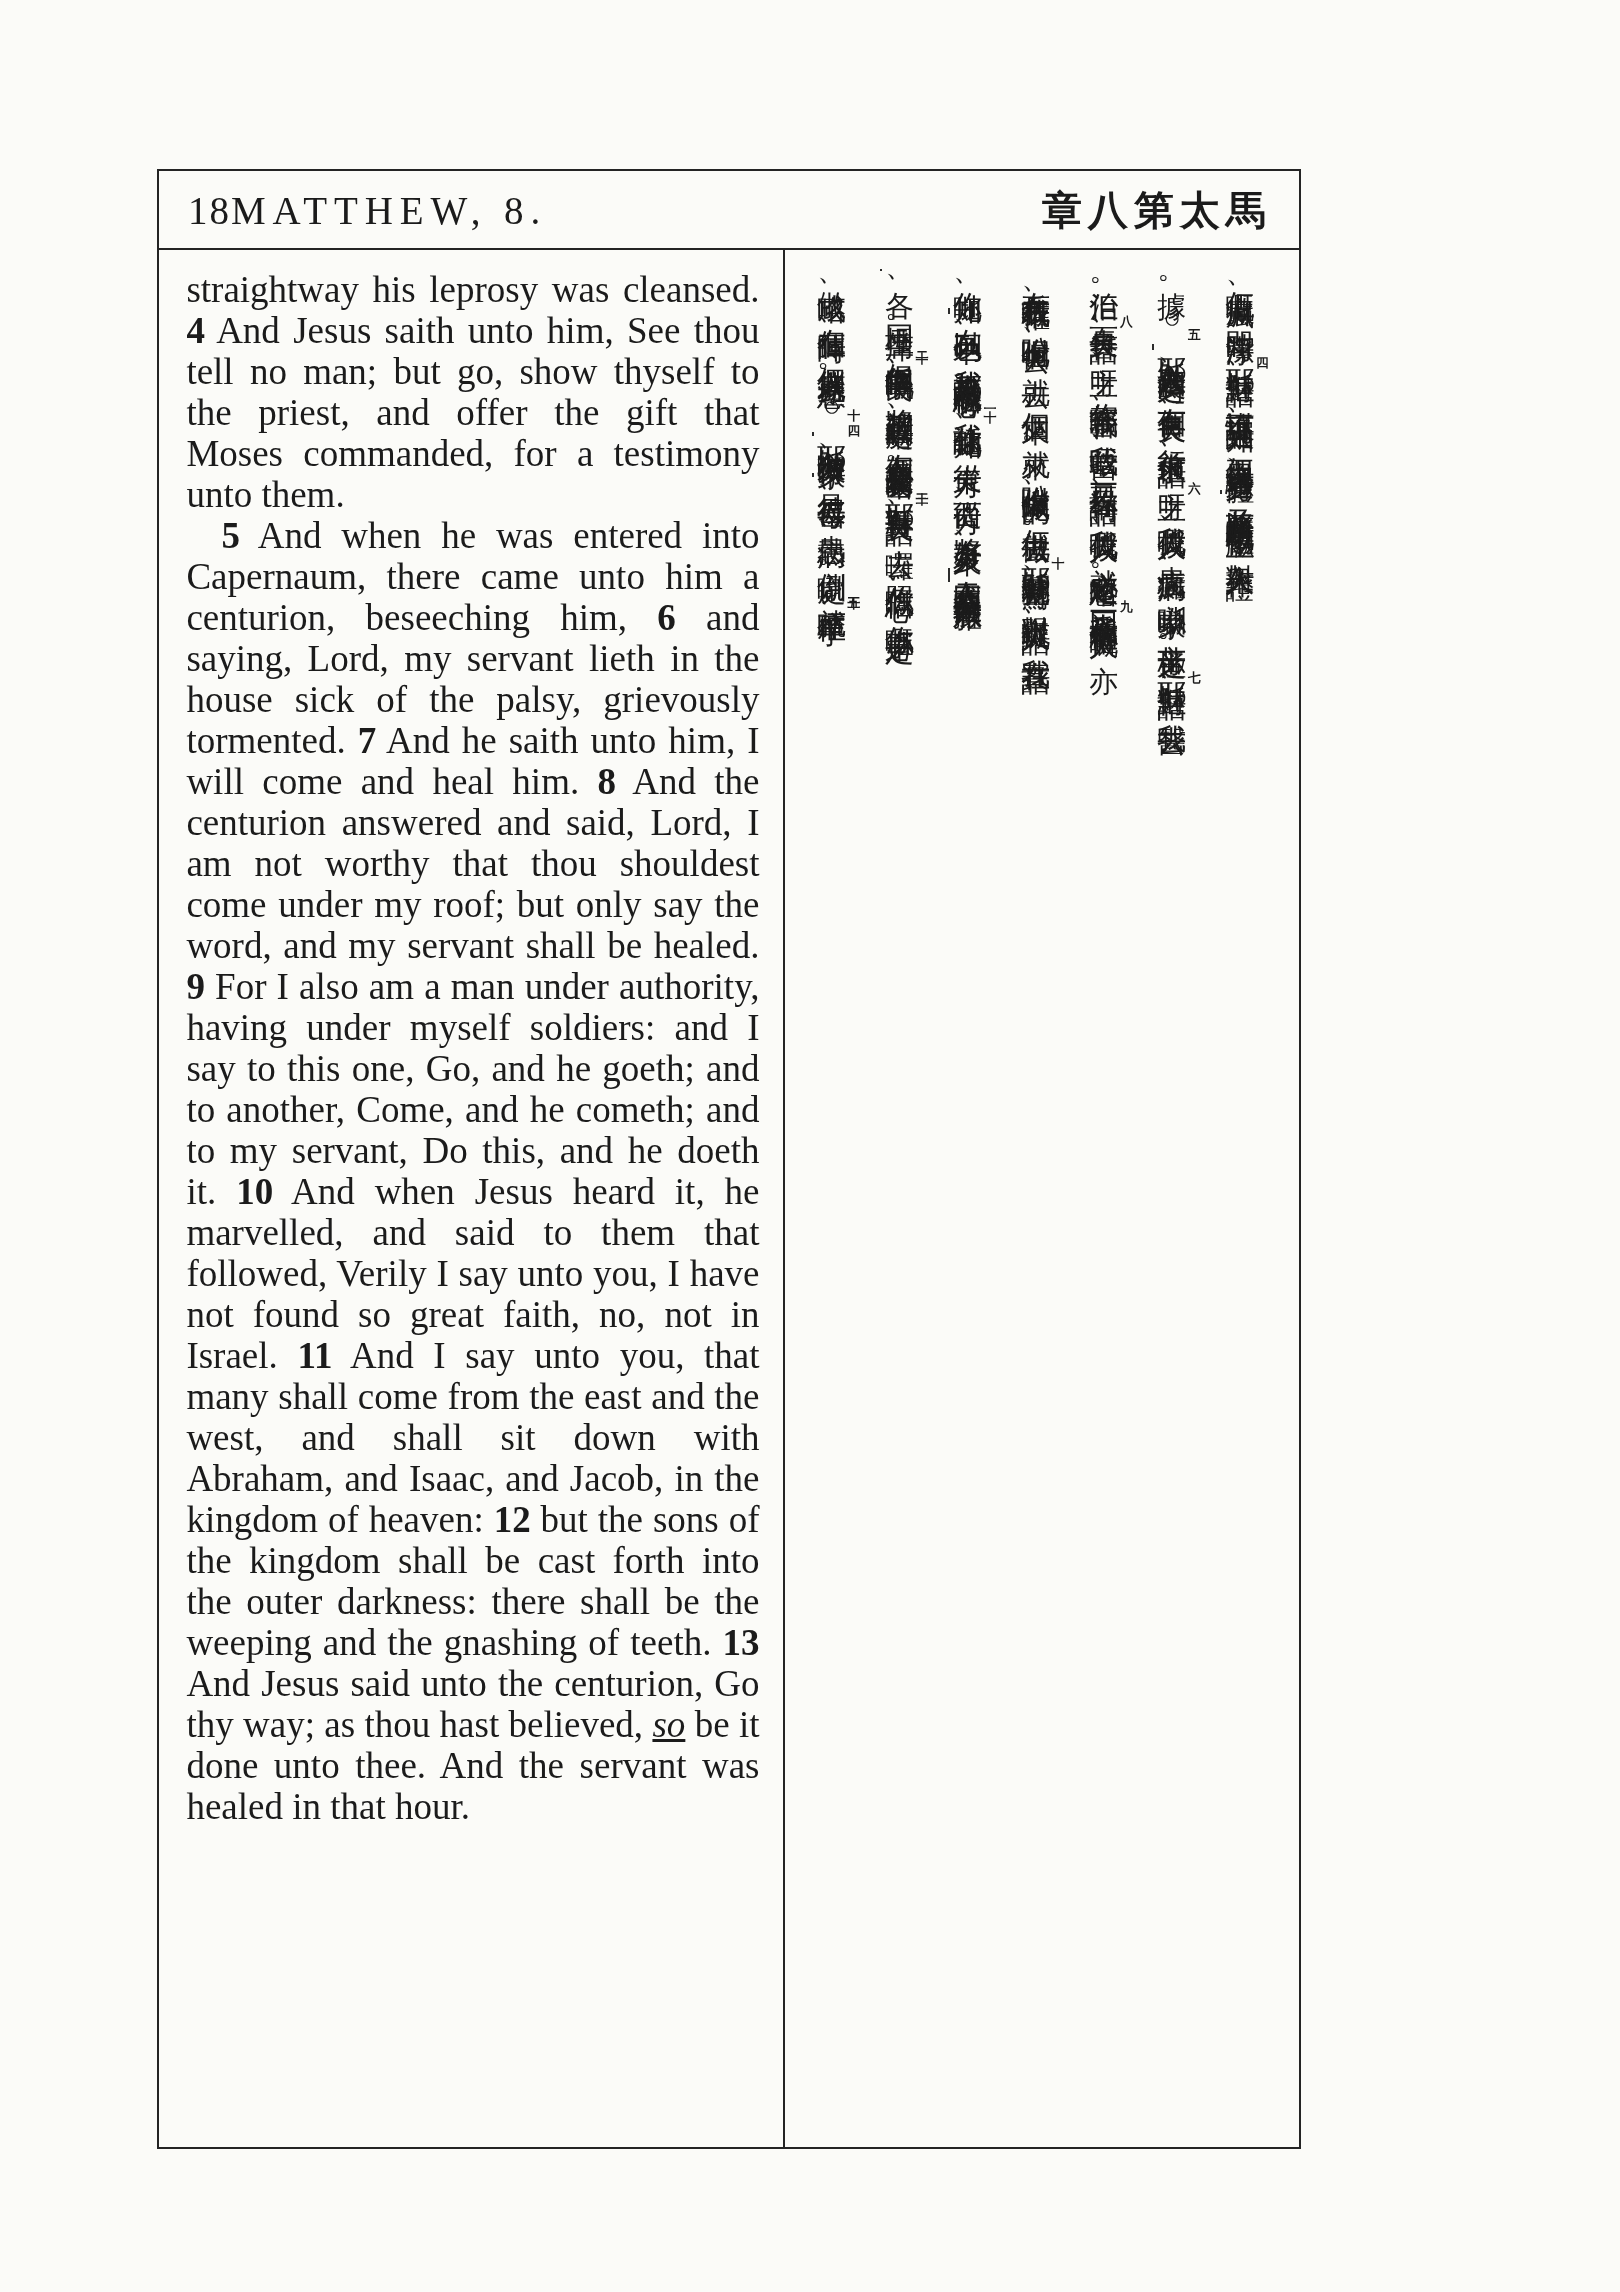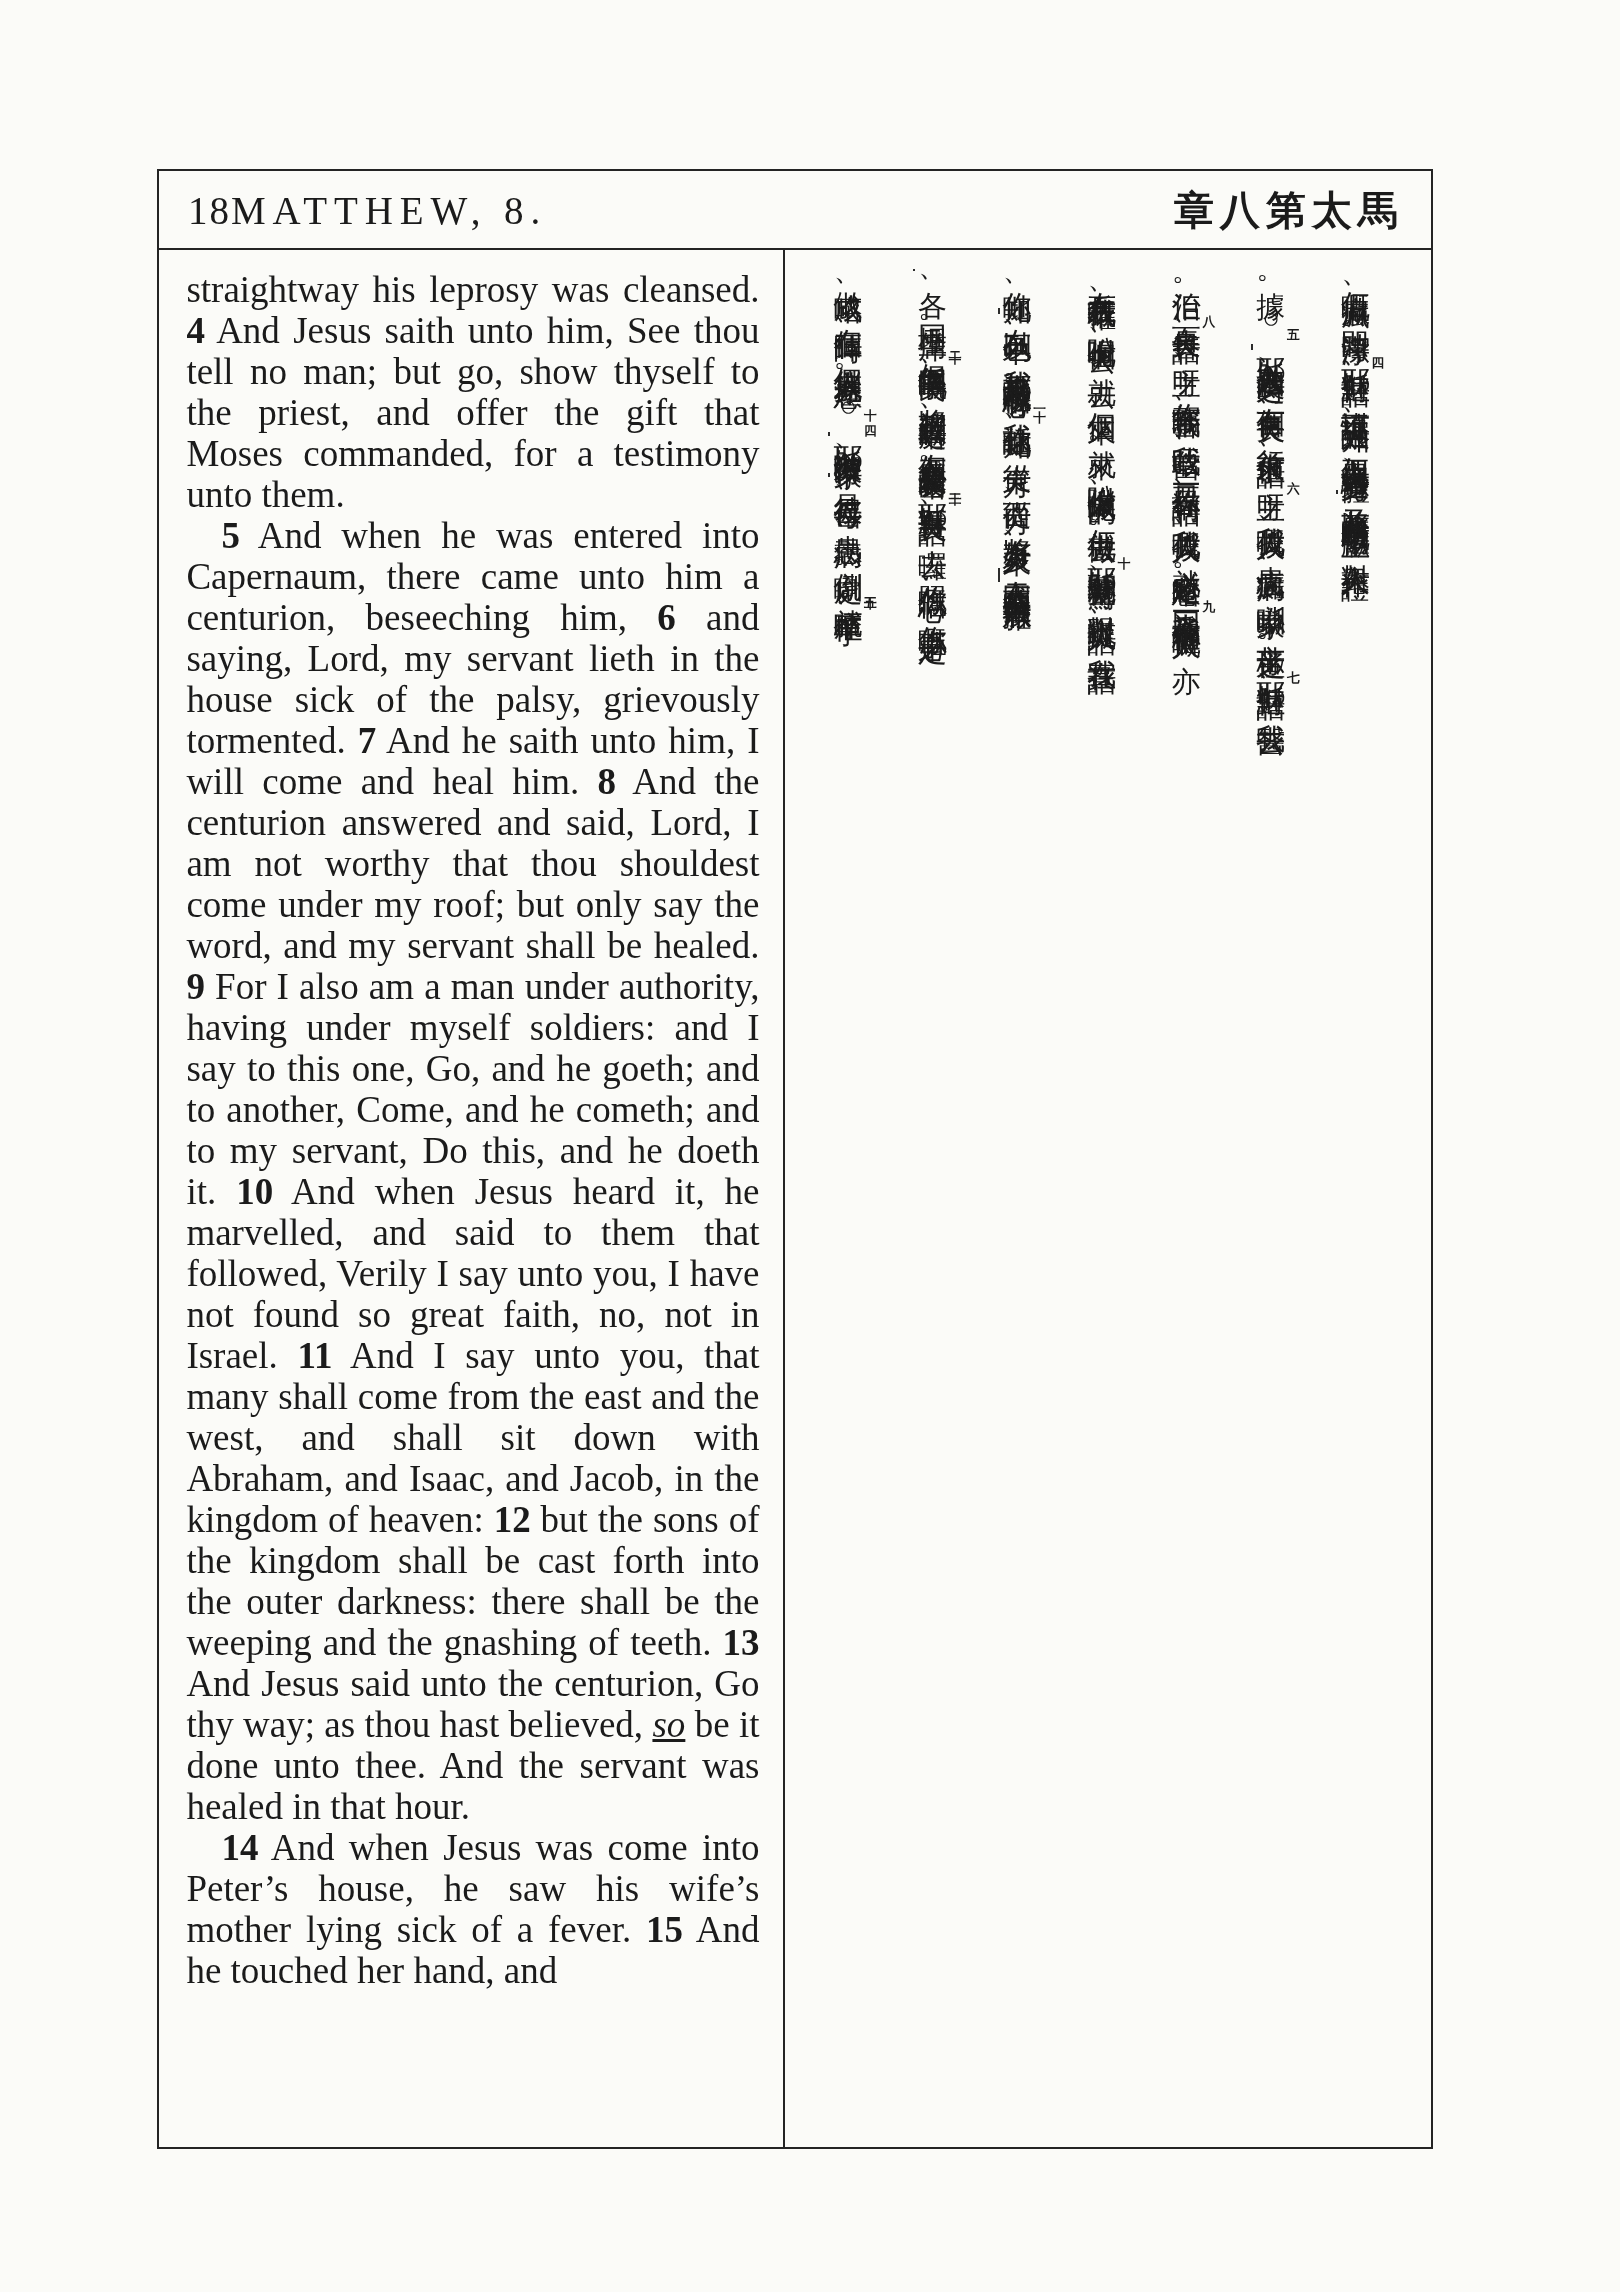--- a/index.html
+++ b/index.html
@@ -7,21 +7,21 @@
     width:1620px;height:2293px;
     background:#fbfbf8;
     position:relative;
     font-family:"Liberation Serif","DejaVu Serif",serif;
     color:#1b1b1b;
     overflow:hidden;
   }
   .frame{
     position:absolute;
     left:157px;top:169px;
-    width:1276px;height:1980px;
+    width:1144px;height:1980px;
     border:2.9px solid #242424;
     box-sizing:border-box;
     background:#fbfbf8;
     display:flex;flex-direction:column;
   }
   .header{
     display:flex;justify-content:space-between;align-items:baseline;
     padding:11.8px 27.4px 9.8px 29px;
     border-bottom:2.9px solid #242424;
     flex:0 0 auto;
@@ -81,21 +81,20 @@
     <div class="h-left">
       <span class="pageno">18</span>
       <span class="booktitle">MATTHEW, 8.</span>
     </div>
     <span class="zh-title">章八第太馬</span>
   </div>
   <div class="content">
     <div class="eng" id="eng">
         <p class="first">straightway his leprosy was cleansed. <b>4</b> And Jesus saith unto him, See thou tell no man; but go, show thyself to the priest, and offer the gift that Moses commanded, for a testimony unto them.</p>
         <p><b>5</b> And when he was entered into Capernaum, there came unto him a centurion, beseeching him, <b>6</b> and saying, Lord, my servant lieth in the house sick of the palsy, grievously tormented. <b>7</b> And he saith unto him, I will come and heal him. <b>8</b> And the centurion answered and said, Lord, I am not worthy that thou shouldest come under my roof; but only say the word, and my servant shall be healed. <b>9</b> For I also am a man under authority, having under myself soldiers: and I say to this one, Go, and he goeth; and to another, Come, and he cometh; and to my servant, Do this, and he doeth it. <b>10</b> And when Jesus heard it, he marvelled, and said to them that followed, Verily I say unto you, I have not found so great faith, no, not in Israel. <b>11</b> And I say unto you, that many shall come from the east and the west, and shall sit down with Abraham, and Isaac, and Jacob, in the kingdom of heaven: <b>12</b> but the sons of the kingdom shall be cast forth into the outer darkness: there shall be the weeping and the gnashing of teeth. <b>13</b> And Jesus said unto the centurion, Go thy way; as thou hast believed, <i>so</i> be it done unto thee.  And the servant was healed in that hour.</p>
-        <p><b>14</b> And when Jesus was come into Peter’s house, he saw his wife’s mother lying sick of a fever.  <b>15</b> And he touched her hand, and</p>
       </div>
     <div class="chi" id="chi">
         <div class="ccol"><span>佢嘅痲瘋、即時潔淨。</span><ruby>耶<rt>四</rt></ruby>穌對佢話、謹慎不可話過人知、但要去俾祭司驗過身體、及將<span class="pn">摩西</span><span>所吩咐嘅禮物獻上、對衆人作證</span></div>
         <div class="ccol"><span>據。</span><ruby>○<rt>五</rt></ruby>耶穌入去<span class="pn">迦伯農</span><span>之時、有個百夫長、行前來求佢話、</span><ruby>主<rt>六</rt></ruby>呀、我嘅僕人、患瘋癱病、瞓喺家中、辛苦之極。<ruby>耶<rt>七</rt></ruby>穌對佢話、我去醫</div>
         <div class="ccol"><span>治佢。</span><ruby>百<rt>八</rt></ruby>夫長答話、主呀、你駕臨我舍下、我唔敢當、只要你講一句話、我嘅僕人、就必定痊愈咯。<ruby>因<rt>九</rt></ruby>爲我係一個在權下嘅人、亦</div>
         <div class="ccol"><span>有兵在我嘅權下、吩咐呢個去、就去、個個來、就來。吩咐僕人做呢的、佢就去做。</span><ruby>耶<rt>十</rt></ruby>穌聽聞就見驚奇、對跟從嘅人話、我實在話</div>
         <div class="ccol"><span>你哋知、在</span><span class="pn">以色列</span><span>中、我都未見過噉樣嘅信心呀。</span><ruby>我<rt>十一</rt></ruby>話你哋知、從東方、從西方、將有好多人來、在天國中共<span class="pn">亞伯拉罕</span><span class="pn">以撒</span><span class="pn">雅</span></div>
         <div class="ccol"><span class="pn">各</span><span>、同埋坐席。</span><ruby>但<rt>十二</rt></ruby>係個國嘅子民、將被趕到黑暗處、在個處必定哀哭切齒咯。<ruby>耶<rt>十三</rt></ruby>穌對百夫長話、去囉、照你嘅信心、你嘅事必定</div>
         <div class="ccol"><span>做成咯、在個陣時、個僕人就見痊愈。</span><ruby>○<rt>十四</rt></ruby>耶穌入嚟<span class="pn">彼得</span><span>家中、見</span><span class="pn">彼得</span><span>岳母、患熱病、瞓倒處。</span><ruby>就<rt>十五</rt></ruby>摩吓佢手、</div>
       </div>

